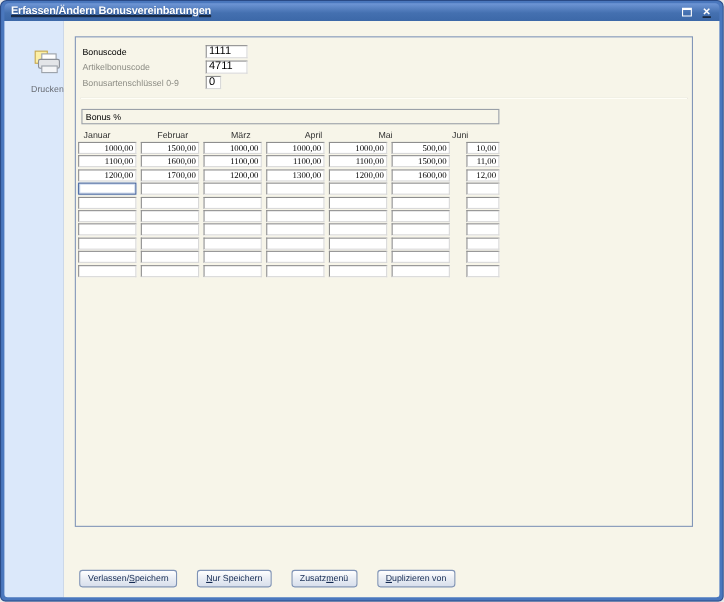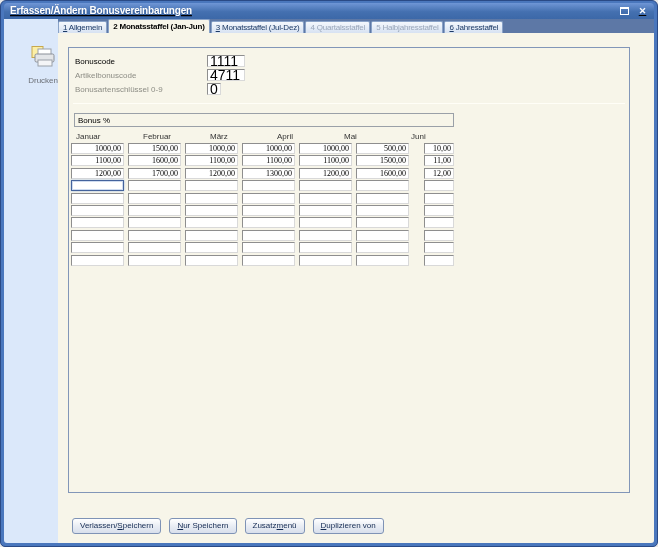--- a/index.html
+++ b/index.html
@@ -44,37 +44,37 @@
   .tab.active{height:14px;padding-top:2px;background:var(--c-page);font-weight:bold;
     color:#000;position:relative;z-index:2;}
   .tab.disabled{color:#9aa7ba;cursor:default;}
   .page{flex:1;position:relative;background:var(--c-page);padding-left:48px;}
   .groupbox{position:absolute;left:10px;top:14px;width:562px;height:446px;
     border:1px solid var(--c-groupbox-border);}
   .frm-label{position:absolute;left:6px;font-size:8px;line-height:12px;color:#8d8d85;}
   .frm-label.strong{color:#000;}
   .sunken{background:#fff;border:1px solid #8e8e8e;border-bottom-color:#d9d9d9;
     border-right-color:#d9d9d9;}
-  .frm-field{position:absolute;left:118px;height:12px;font-size:14px;line-height:10px;
-    padding-left:2px;color:#000;margin-left:20px;}
+  .frm-field{position:absolute;left:118px;height:12px;font-size:10px;line-height:10px;
+    padding-left:2px;color:#000;}
   .separator{position:absolute;left:4px;right:4px;top:55px;height:1px;background:#b9b6a9;
     border-bottom:1px solid #fffef7;}
   .section-bar{position:absolute;left:5px;top:65px;width:380px;height:14px;
     border:1px solid #9aa0a8;display:flex;justify-content:space-between;align-items:center;
     padding:0 3px;font-size:8px;color:#000;background:var(--c-page);}
   .col-headers{position:absolute;left:2px;top:84px;display:flex;gap:14px;}
   .col-header{width:53px;padding-left:5px;font-size:8px;color:#333;}
   .grid{position:absolute;left:2px;top:95px;font-family:Liberation Serif, serif;}
   .grid-row{display:flex;gap:4px;margin-bottom:1.4px;}
   .cell{width:53px;height:11px;font-size:8px;line-height:9px;text-align:right;
     padding-right:2px;color:#000;}
   .cell.bonus{width:30px;margin-left:11px;}
   .cell.focused{border:1px solid var(--c-accent);
     box-shadow:inset 0 0 0 1px #cfdcf0, 0 0 2px #9db8e0;}
-  .button-row{position:absolute;left:14px;bottom:9px;display:flex;gap:8px;}
+  .button-row{position:absolute;left:14px;bottom:9px;display:flex;gap:18px;}
   .btn{font-size:8px;line-height:9px;padding:2px 7px 3px 7px;color:var(--c-text-dark);
     background:linear-gradient(#ffffff,#e9edf4 50%,#d8dfec);
     border:1px solid var(--c-btn-border);border-radius:3px;cursor:pointer;white-space:nowrap;}
   u{text-decoration:underline;}
 </style>
 </head>
 <body>
 
 <div class="window">
   <div class="titlebar">
@@ -96,28 +96,20 @@
           <rect x="4" y="1.5" width="11" height="11" fill="#fcefa6" stroke="#c7a84e" stroke-width="1"></rect>
           <rect x="10" y="4" width="13" height="7" fill="#ffffff" stroke="#9aa0a8" stroke-width="1"></rect>
           <rect x="7" y="9" width="19" height="8" rx="1.5" fill="#e3e5e8" stroke="#8a8f97" stroke-width="1"></rect>
           <rect x="10" y="15" width="14" height="6" fill="#f4f5f7" stroke="#9aa0a8" stroke-width="1"></rect>
         </svg>
         <span class="side-label">Drucken</span>
       </span>
     </div>
 
     <div class="main">
-      <div class="tabstrip" id="tabstrip">
-          <div class="tab"><u>1</u> Allgemein</div>
-          <div class="tab active">2 Monatsstaffel (Jan-Jun)</div>
-          <div class="tab"><u>3</u> Monatsstaffel (Jul-Dez)</div>
-          <div class="tab disabled">4 Quartalsstaffel</div>
-          <div class="tab disabled">5 Halbjahresstaffel</div>
-          <div class="tab"><u>6</u> Jahresstaffel</div>
-        </div>
 
       <div class="page">
         <div class="groupbox">
 
           <span class="frm-label strong" style="top:8px">Bonuscode</span>
           <span class="frm-label" style="top:22px">Artikelbonuscode</span>
           <span class="frm-label" style="top:36px">Bonusartenschlüssel 0-9</span>
 
           <span class="frm-field sunken" style="top:7px;width:38px">1111</span>
           <span class="frm-field sunken" style="top:21px;width:38px">4711</span>

